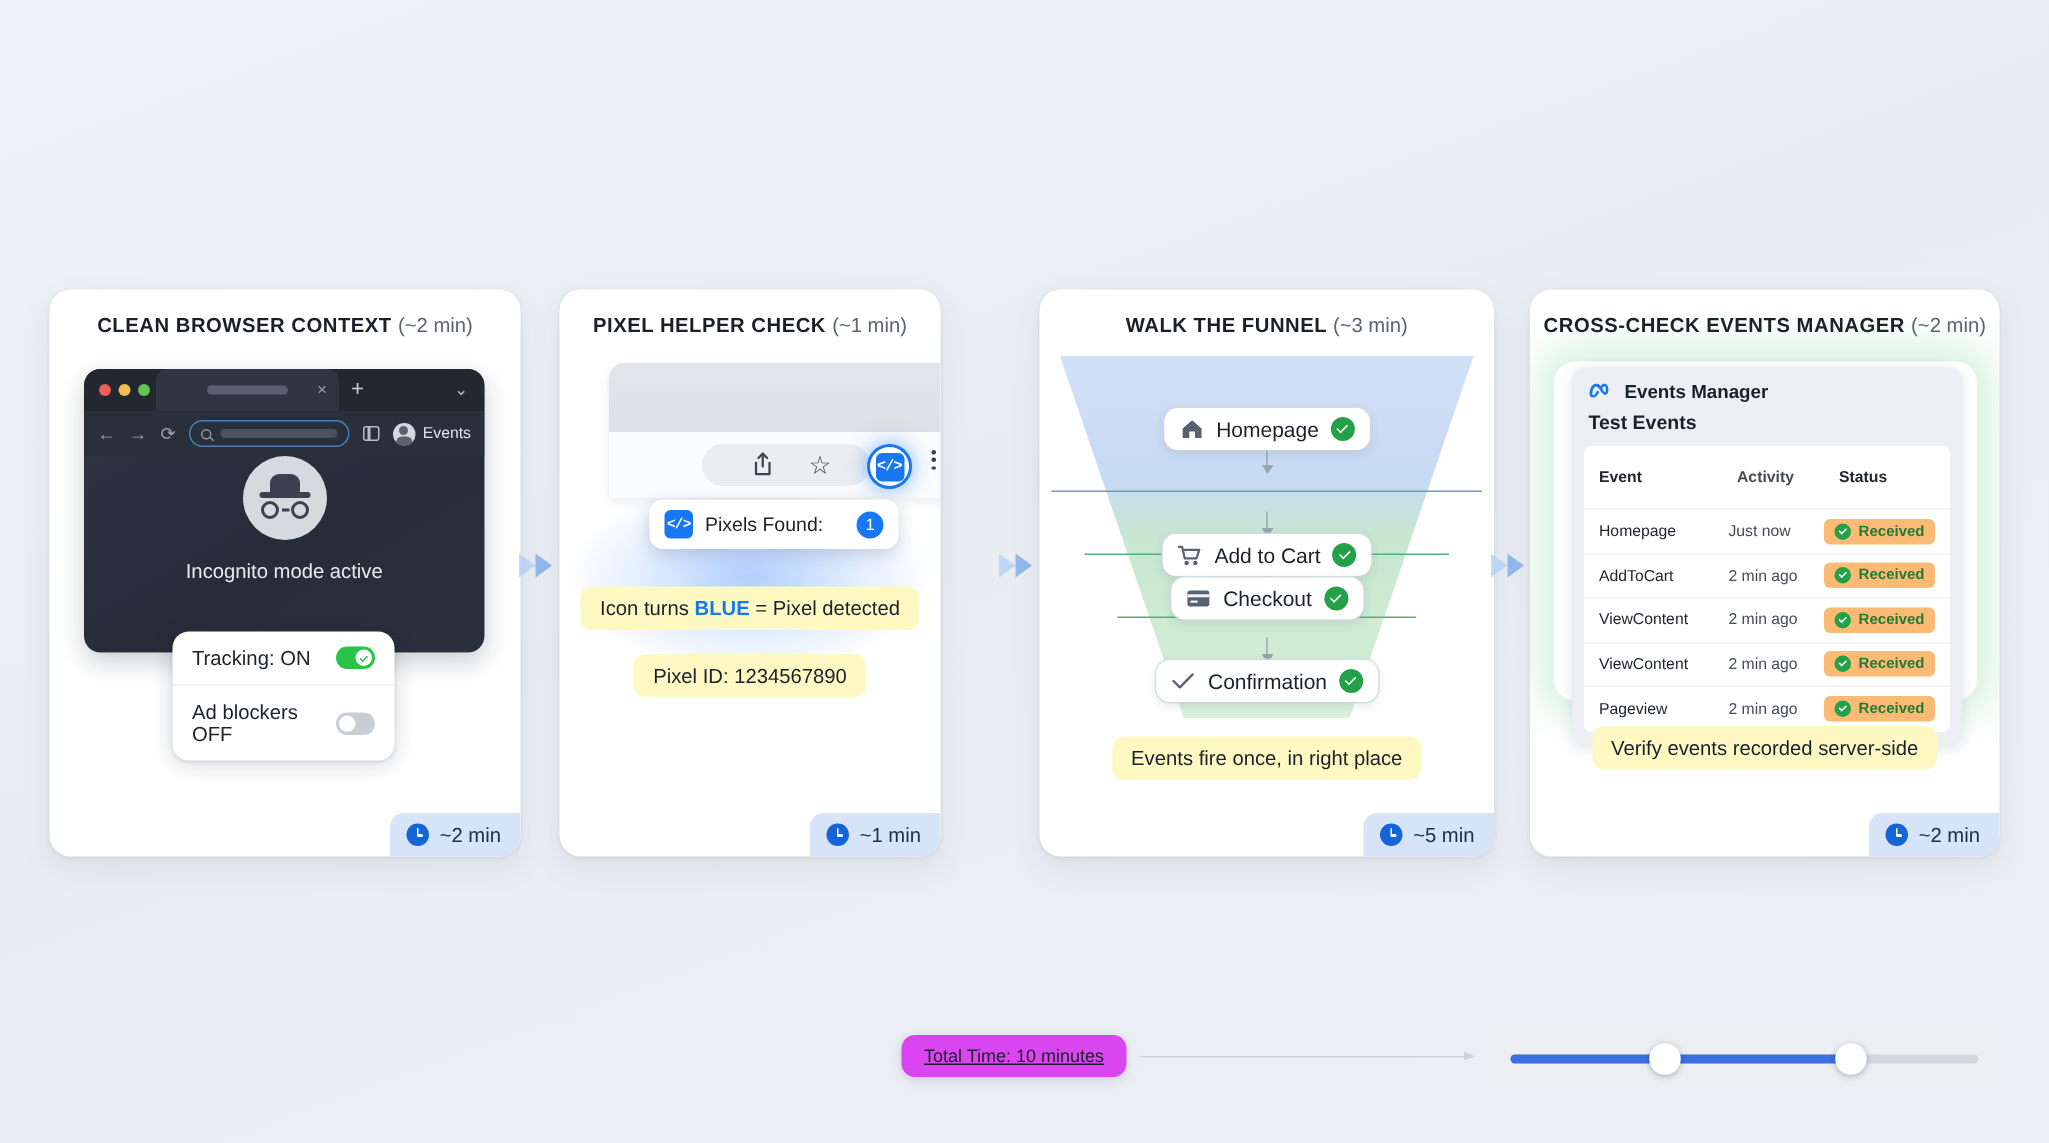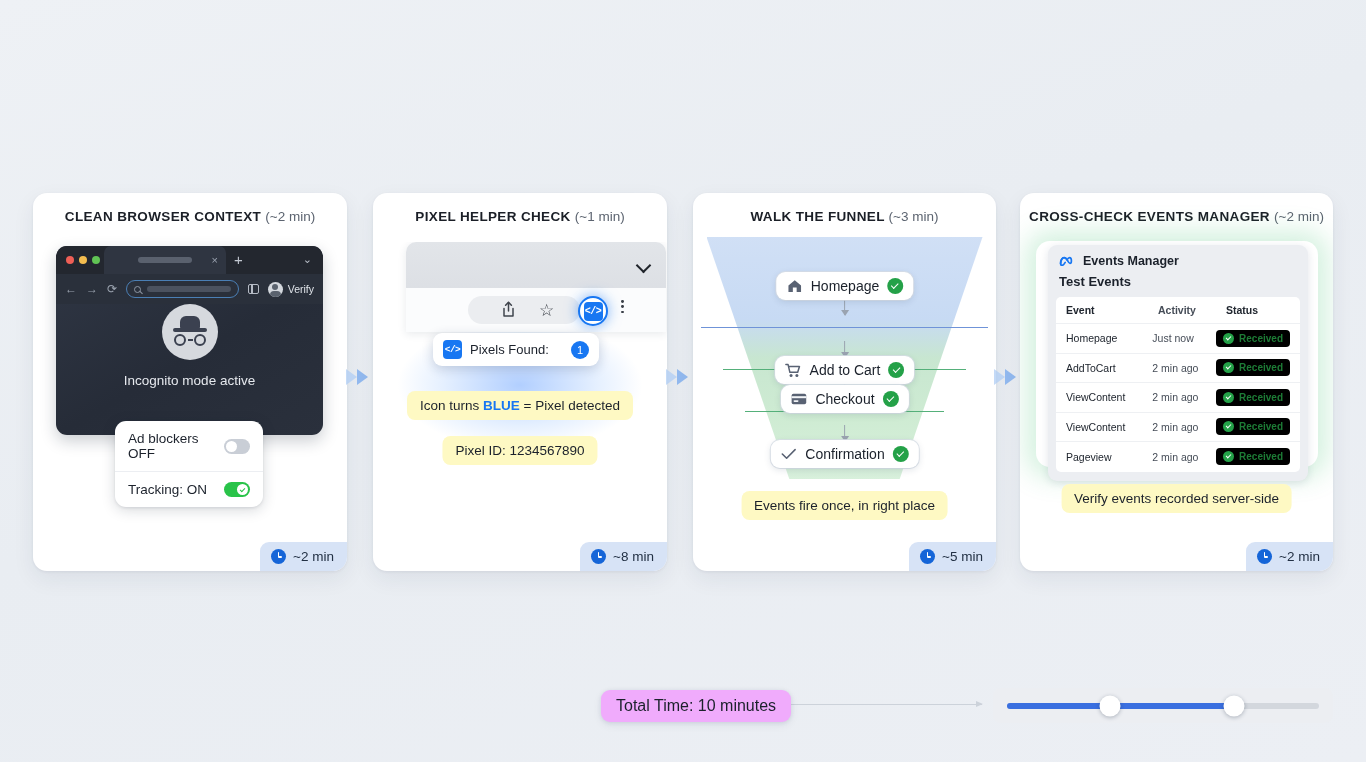--- a/index.html
+++ b/index.html
@@ -16,21 +16,21 @@
     position: absolute;
     top: 193px;
     width: 315px;
     height: 378px;
     background: #ffffff;
     border-radius: 14px;
     box-shadow: 0 1px 3px rgba(25,40,70,.07), 0 8px 22px rgba(25,40,70,.07);
     overflow: hidden;
   }
   #card1 { left: 33px;   width: 314px; }
-  #card2 { left: 373px;  width: 294px; }
+  #card2 { left: 373px;  width: 254px; }
   #card3 { left: 693px;  width: 303px; }
   #card4 { left: 1020px; width: 313px; }
 
   .card-title {
     position: absolute; top: 0; left: 0; right: 0;
     text-align: center;
     padding-top: 16px;
     font-size: 13.5px;
     font-weight: 700;
     letter-spacing: .35px;
@@ -230,27 +230,27 @@
     background:#eceef2; border-radius:9px; overflow:hidden;
     box-shadow: 0 2px 9px rgba(25,45,80,.12);
   }
   .em-head{ padding: 9px 11px 3px; display:flex; align-items:center; gap:7px;text-align:right;}
   .meta-logo{ font-size:15px; color:#1877f2; font-weight:700; line-height:14px; letter-spacing:-1px;}
   .em-title{ font-size:12.5px; font-weight:700; color:#1b212b;}
   .em-sub{ font-size:13px; font-weight:700; color:#1b212b; padding: 3px 11px 8px;}
   .em-table{ background:#fff; margin: 0 8px 9px; border-radius:5px; overflow:hidden;}
   .em-tr{ display:flex; align-items:center; height: 29.5px; padding: 0 10px; border-bottom:1px solid #eef0f3;}
   .em-tr:last-child{ border-bottom:none;}
-  .em-tr.hd{ font-weight:700; font-size:10.5px; color:#1b212b; height:27px;}
+  .em-tr.hd{ font-weight:700; font-size:10.5px; color:#1b212b; height:43px;}
   .c1{ width:92px; font-size:10.5px; color:#20262f;}
   .c2{ width:68px; font-size:10.5px; color:#454c57;}
   .c3{ flex:1; font-size:10.5px; color:#20262f;}
   .pill-ok{
     display:inline-flex; align-items:center; gap:5px;
-    background:#000000; color:#1d7c36; border-radius:4px;
+    background:#fdba74; color:#1d7c36; border-radius:4px;
     padding: 3px 7px; font-size:10px; font-weight:700;
   }
   .ck-sm{ width:11px;height:11px;border-radius:50%;background:#24a148; position:relative; flex:none;}
   .ck-sm::after{content:"";position:absolute;left:2.8px;top:3.1px;width:4.2px;height:2px;border-left:1.3px solid #fff;border-bottom:1.3px solid #fff;transform:rotate(-45deg);}
   #note4{ left:50%; transform:translateX(-50%); top:291px;}
 
   
   .conn{ position:absolute; top:362px; width:36px; height:36px;}
   #conn1{ left:344px;} #conn2{ left:664px;} #conn3{ left:992px;}
   .chev{
@@ -264,24 +264,25 @@
   
   .footer-line{
     position:absolute; left:760px; top:704px; width:222px; height:1px; background:#ccd2da;
   }
   .footer-line::after{
     content:""; position:absolute; right:-1px; top:-3.5px;
     border-top:3.8px solid transparent; border-bottom:3.8px solid transparent; border-left:7px solid #ccd2da;
   }
   .total-chip{
     position:absolute; left:601px; top:690px;
-    background:#f0abfc; border-radius:9px;
-    padding: 7px 15px; font-size:16px; color:#1b212b;
+    background:#d946ef; border-radius:9px;
+    padding: 7px 15px; font-size:12px; color:#1b212b;
     box-shadow: 0 1px 4px rgba(25,45,80,.1), 0 3px 10px rgba(25,45,80,.07);
     white-space:nowrap;
+    text-decoration:underline;
   }
   .slider-box{
     position:absolute; left:993px; top:688px; width:340px; height:35px;
     background:#eceef2; border-radius:8px;
   }
   .slider-track{
     position:absolute; left:14px; right:14px; top:50%; transform:translateY(-50%);
     height:6px; border-radius:3px; background:#d3d7dd;
   }
   .slider-fill{ position:absolute; left:0; width:71%; top:0; bottom:0; border-radius:3px; background:#3a6fe0;}
@@ -321,45 +322,45 @@
         <span class="navi">←</span>
         <span class="navi">→</span>
         <span class="navi">⟳</span>
         <span class="url-pill">
           <span class="mag"></span>
           <span class="url-inner"></span>
         </span>
         <span class="sq-ic"></span>
         <span class="priv">
           <span class="priv-av"></span>
-          <span class="priv-txt">Verify</span>
+          <span class="priv-txt">Events</span>
         </span>
       </div>
       <div class="incog-wrap">
         <div class="incog-circle">
           <span class="hat-top"></span>
           <span class="hat-brim"></span>
           <span class="glass l"></span>
           <span class="glass r"></span>
           <span class="glass-br"></span>
         </div>
         <div class="incog-txt">Incognito mode active</div>
       </div>
     </div>
 
     <div class="toggle-card">
       <div class="tg-row">
+        <span>Tracking: ON</span>
+        <span class="sw on">
+            <i class="knob"></i>
+          </span>
+      </div>
+      <div class="tg-row">
         <span>Ad blockers OFF</span>
         <span class="sw off">
-            <i class="knob"></i>
-          </span>
-      </div>
-      <div class="tg-row">
-        <span>Tracking: ON</span>
-        <span class="sw on">
             <i class="knob"></i>
           </span>
       </div>
     </div>
 
     <div class="time-badge">
       <span class="clock"></span>
       <span>~2 min</span>
     </div>
   </div>
@@ -409,21 +410,21 @@
       </div>
     </div>
 
     <div class="note" id="note2a">
       <span>Icon turns </span><span class="blue-word">BLUE</span><span> = Pixel detected</span>
     </div>
     <div class="note" id="note2b">Pixel ID: 1234567890</div>
 
     <div class="time-badge">
       <span class="clock"></span>
-      <span>~8 min</span>
+      <span>~1 min</span>
     </div>
   </div>
 
   <div class="conn" id="conn2">
     <span class="chev a"></span>
     <span class="chev b"></span>
   </div>
 
   <div class="card" id="card3">
     <div class="card-title">

